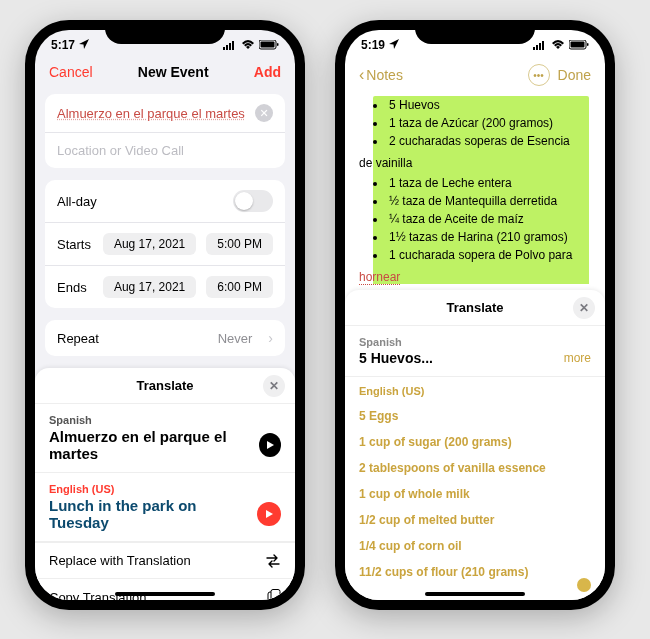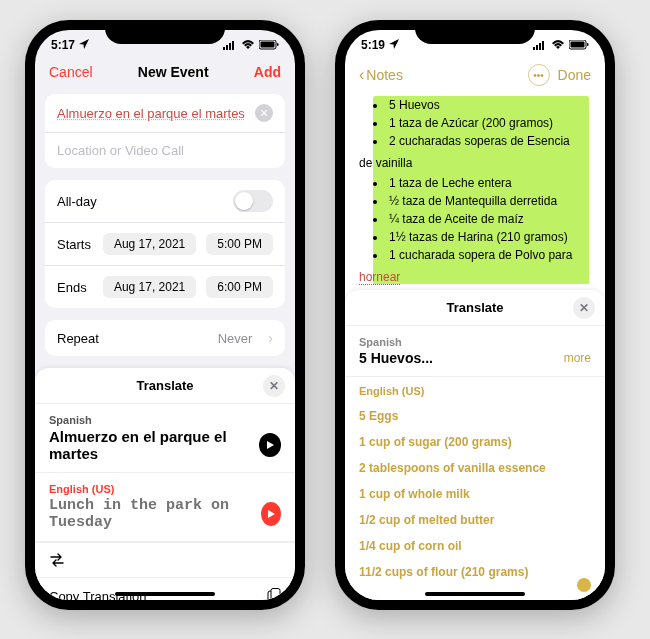--- a/index.html
+++ b/index.html
@@ -153,21 +153,21 @@
     display: flex; align-items: center; justify-content: center;
     font-size: 12px; font-weight: 700;
   }
   .lang-block { padding: 10px 14px; border-bottom: 0.5px solid #eee; }
   .lang-name { font-size: 11px; color: #555; font-weight: 600; }
   .lang-text {
     font-size: 15px; font-weight: 600; margin-top: 2px;
     display: flex; justify-content: space-between; align-items: center;
   }
   .eng .lang-name { color: #ff3b30; }
-  .eng .lang-text { color: #737373; font-weight: 700; font-family: Liberation Mono, monospace; }
+  .eng .lang-text { color: #0c4a6e; font-weight: 700; }
   .play {
     width: 24px; height: 24px; border-radius: 50%;
     display: flex; align-items: center; justify-content: center;
   }
   .play.black { background: #000; color: #fff; }
   .play.red   { background: #ff3b30; color: #fff; }
   .play svg { display: block; }
 
   .actions { }
   .action-row {
@@ -334,20 +334,21 @@
             <span>Lunch in the park on Tuesday</span>
             <span class="play red">
               <svg width="10" height="10" viewBox="0 0 10 10">
                   <path d="M2 1 L9 5 L2 9 Z" fill="#fff"></path>
                 </svg>
             </span>
           </div>
         </div>
         <div class="actions">
           <div class="action-row">
+            <span>Replace with Translation</span>
             <svg width="16" height="14">
                 <path d="M2 4 H12 M12 4 L9 1 M12 4 L9 7 M14 10 H4 M4 10 L7 7 M4 10 L7 13" stroke="#000" stroke-width="1.4" fill="none" stroke-linecap="round"></path>
               </svg>
           </div>
           <div class="action-row">
             <span>Copy Translation</span>
             <svg width="14" height="16">
                 <rect x="1" y="3" width="9" height="12" rx="2" stroke="#000" fill="none"></rect>
                 <rect x="4" y="0.5" width="9" height="12" rx="2" stroke="#000" fill="#fff"></rect>
               </svg>

